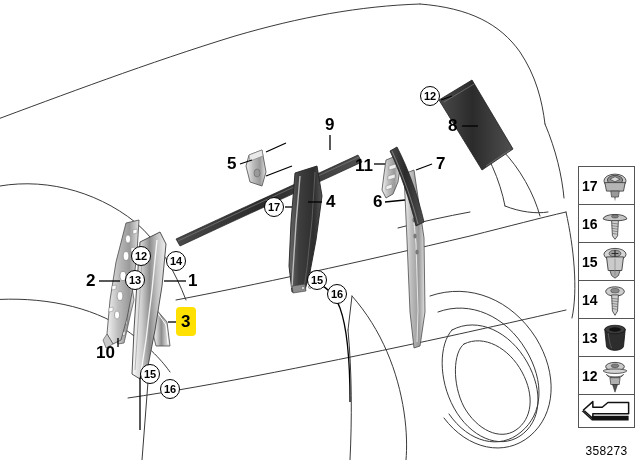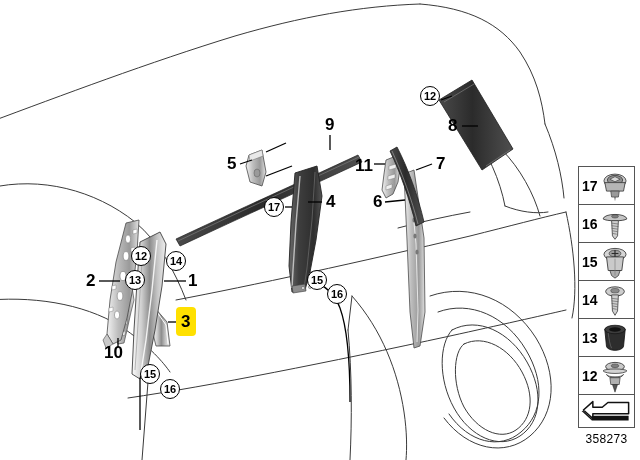--- a/index.html
+++ b/index.html
@@ -13,21 +13,21 @@
         display:flex;align-items:center;justify-content:center;
         font-family:"Liberation Sans",sans-serif;box-sizing:border-box;}
   .hl{position:absolute;background:#FFE000;border-radius:4px;}
   #legend{position:absolute;left:578px;top:166px;width:57px;border:1px solid #555;box-sizing:border-box;background:#fff;}
   .lrow{height:38px;border-bottom:1px solid #555;position:relative;box-sizing:border-box;}
   .lrow:last-child{border-bottom:none;}
   .lnum{position:absolute;left:3px;top:50%;transform:translateY(-50%);font-size:14px;font-weight:bold;
         font-family:"Liberation Sans",sans-serif;color:#000;}
   .lart{position:absolute;right:2px;top:50%;transform:translateY(-50%);width:34px;height:34px;}
   #arrowbox{position:absolute;left:578px;top:394px;width:57px;height:34px;border:1px solid #555;box-sizing:border-box;background:#fff;}
-  #partno{position:absolute;left:578px;top:432px;width:57px;text-align:center;font-size:12px;
+  #partno{position:absolute;left:578px;top:444px;width:57px;text-align:center;font-size:12px;
           font-family:"Liberation Sans",sans-serif;color:#000;letter-spacing:.3px;}
 </style>
 </head>
 <body>
 
 <div id="stage">
 
   <svg id="svgroot" viewBox="0 0 640 460" xmlns="http://www.w3.org/2000/svg">
     <defs>
       <linearGradient id="gMet" x1="0" y1="0" x2="1" y2="0">
@@ -216,21 +216,21 @@
 
   <div class="lbl callout-num" style="left:188px;top:272px;">1</div>
   <div class="lbl callout-num" style="left:86px;top:272px;">2</div>
   <div class="lbl callout-num" style="left:181px;top:313px;">3</div>
   <div class="lbl callout-num" style="left:326px;top:193px;">4</div>
   <div class="lbl callout-num" style="left:227px;top:155px;">5</div>
   <div class="lbl callout-num" style="left:373px;top:193px;">6</div>
   <div class="lbl callout-num" style="left:436px;top:155px;">7</div>
   <div class="lbl callout-num" style="left:448px;top:117px;">8</div>
   <div class="lbl callout-num" style="left:325px;top:116px;">9</div>
-  <div class="lbl callout-num" style="left:104px;top:344px;">10</div>
+  <div class="lbl callout-num" style="left:96px;top:344px;">10</div>
   <div class="lbl callout-num" style="left:355px;top:157px;">11</div>
 
   <div class="circ" style="left:131px;top:246px;">12</div>
   <div class="circ" style="left:420px;top:86px;">12</div>
   <div class="circ" style="left:125px;top:270px;">13</div>
   <div class="circ" style="left:166px;top:251px;">14</div>
   <div class="circ" style="left:140px;top:364px;">15</div>
   <div class="circ" style="left:160px;top:379px;">16</div>
   <div class="circ" style="left:307px;top:270px;">15</div>
   <div class="circ" style="left:327px;top:284px;">16</div>

